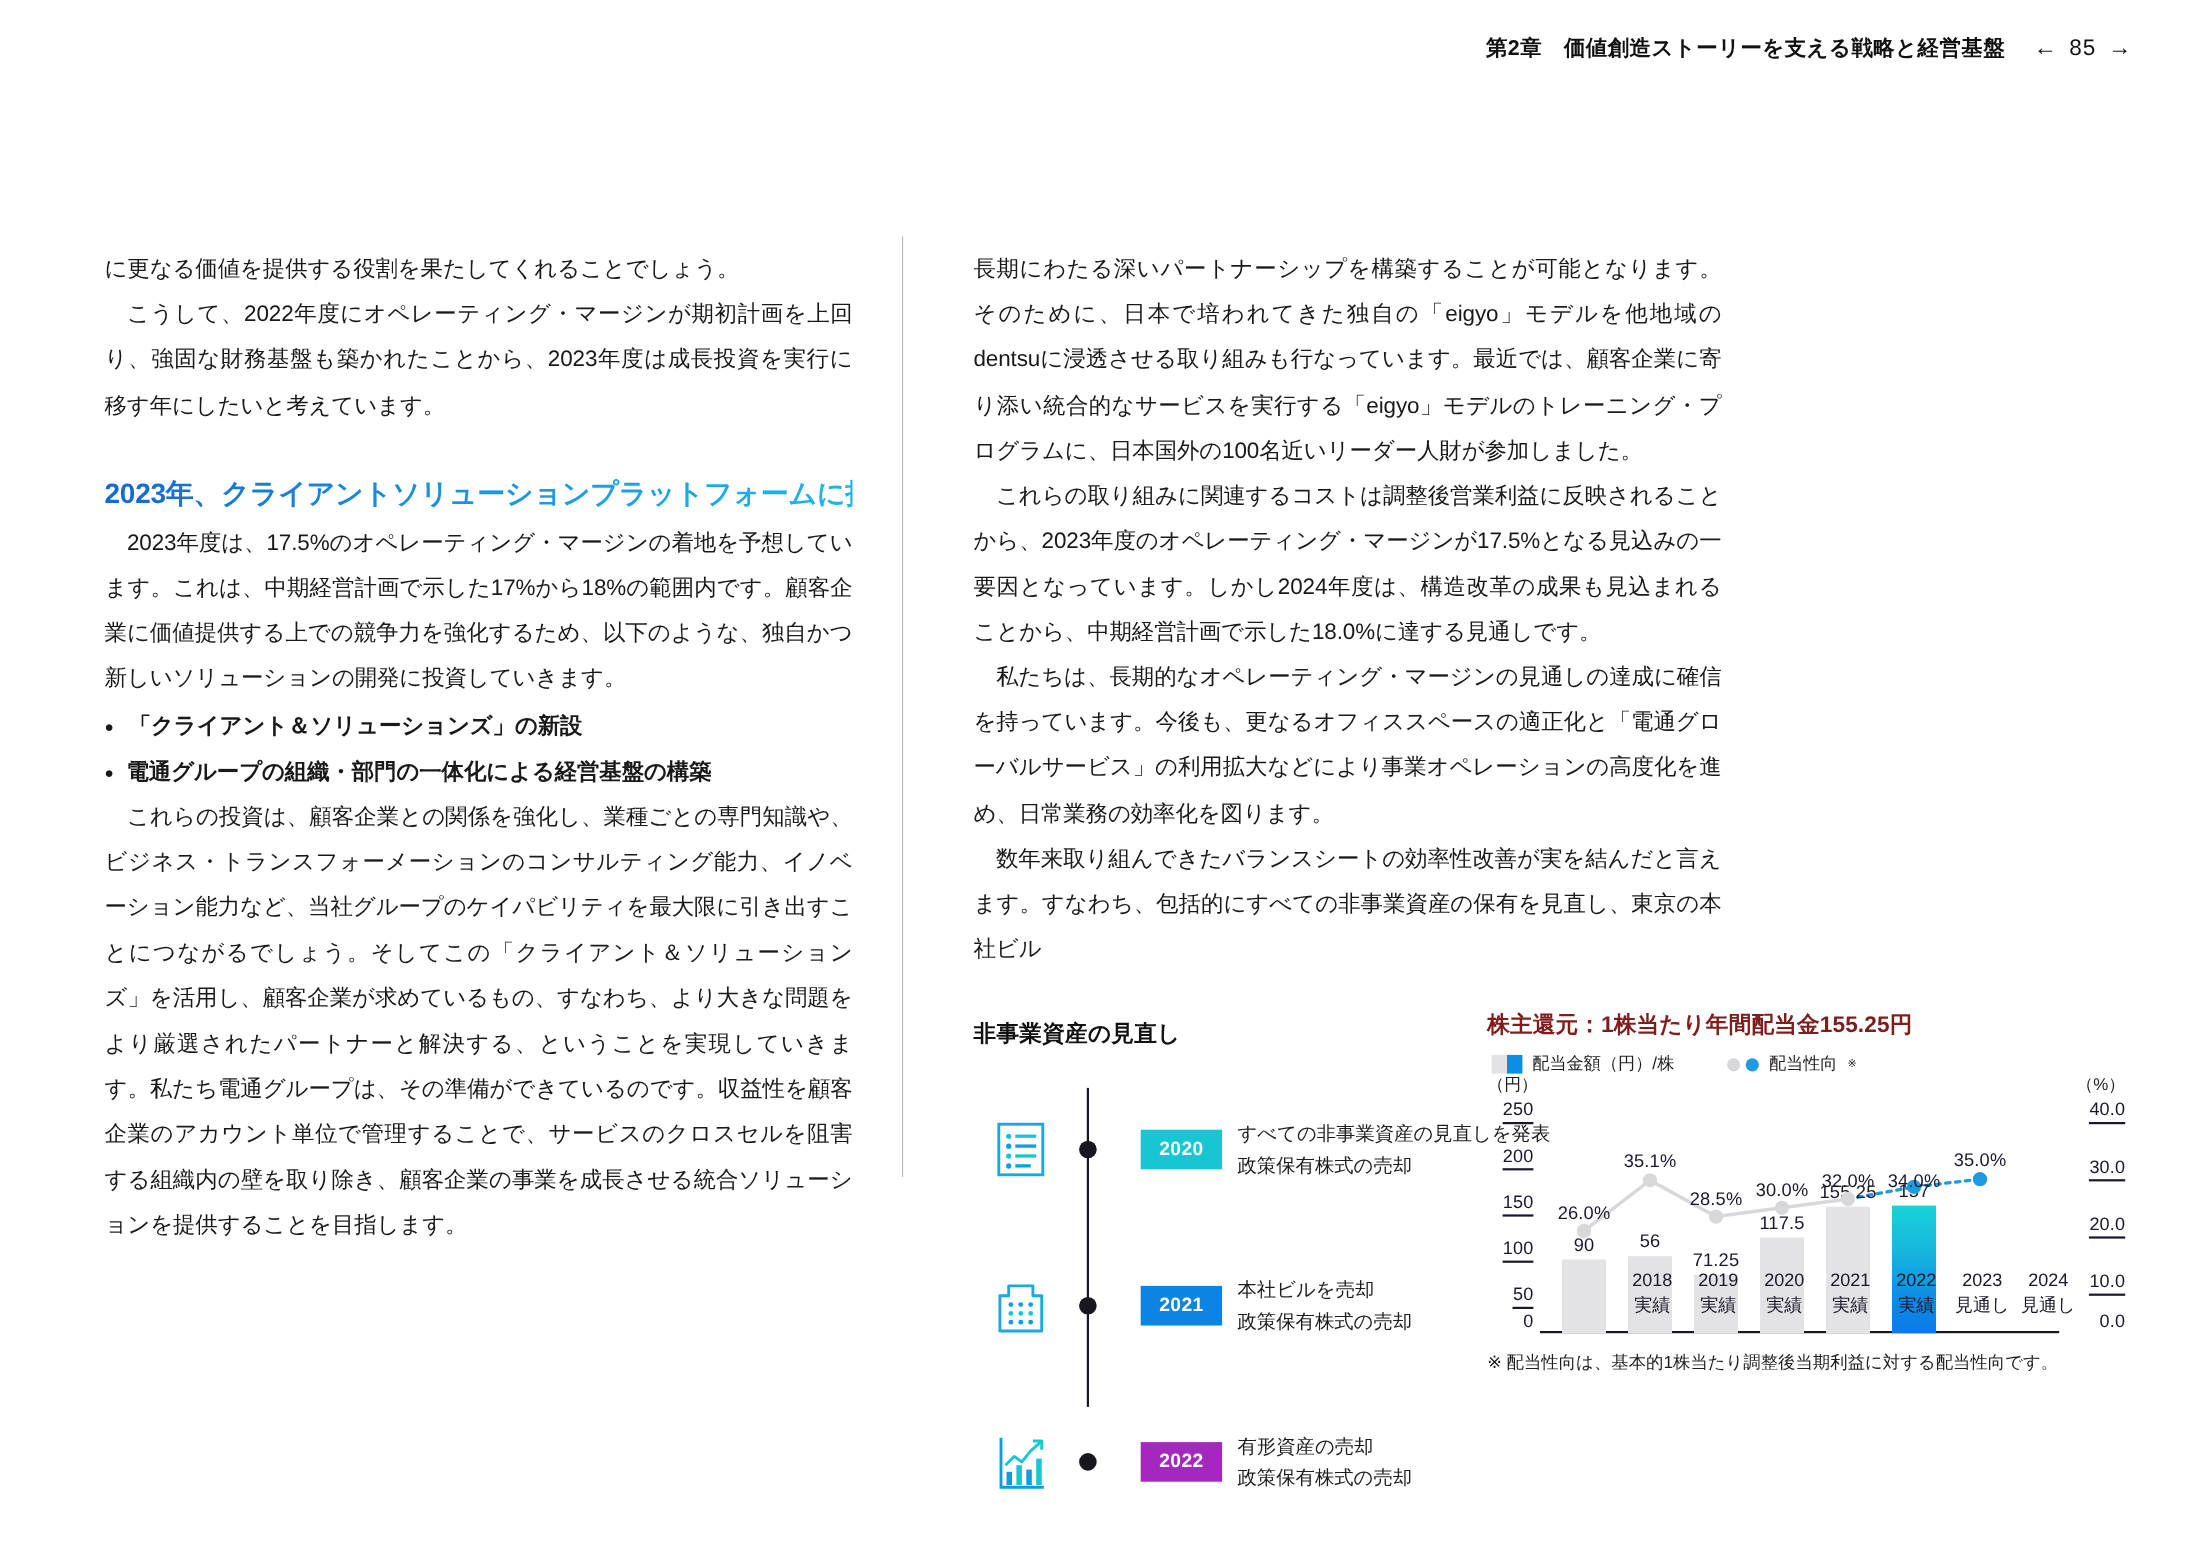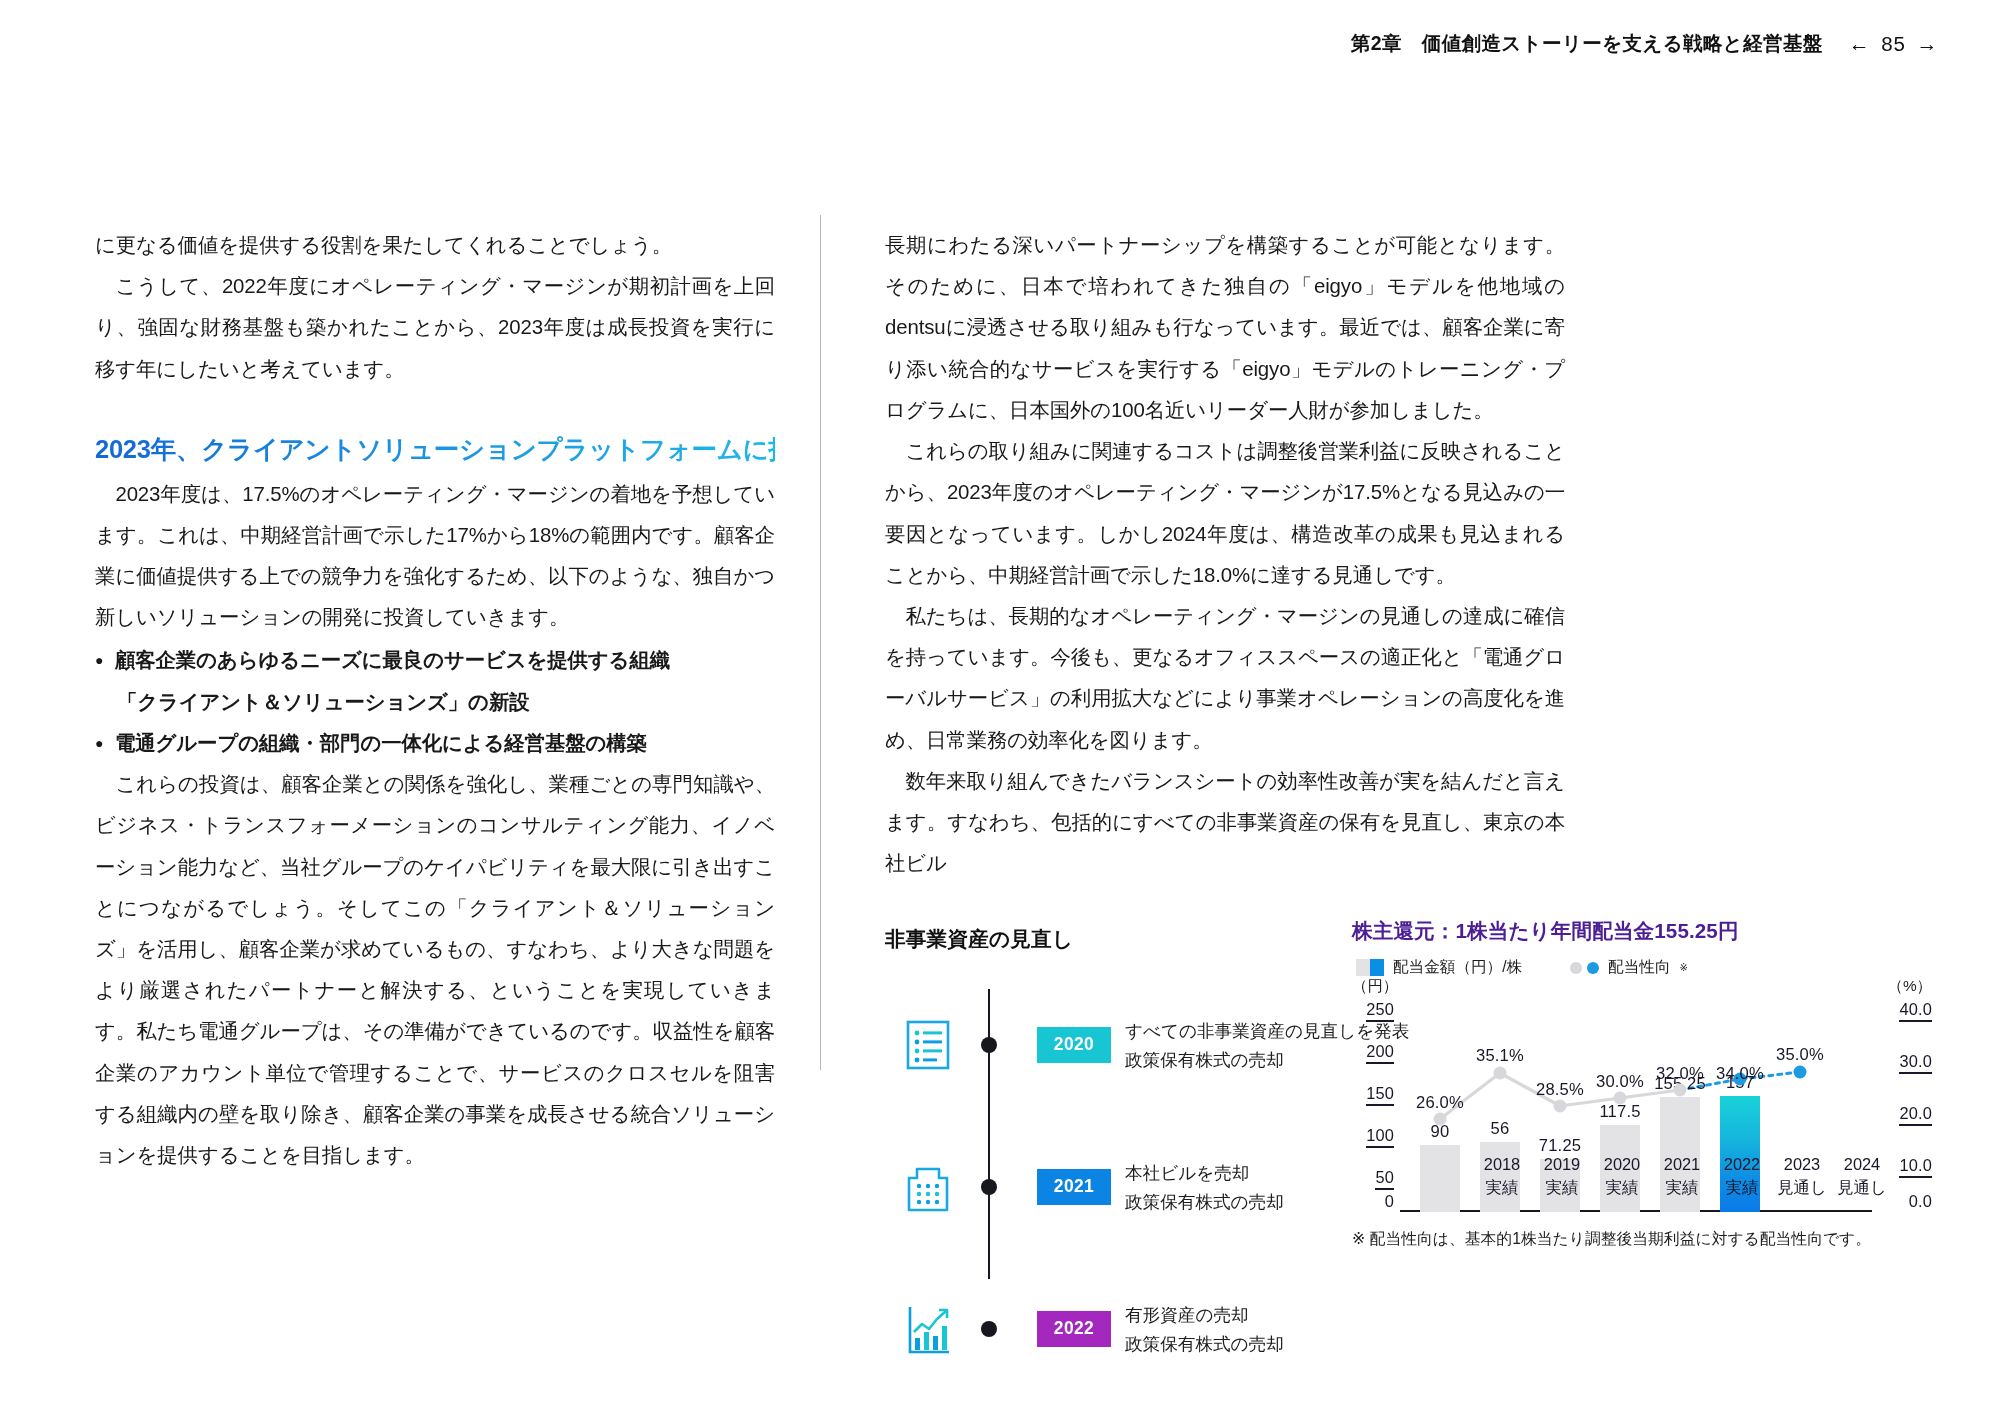--- a/index.html
+++ b/index.html
@@ -192,21 +192,21 @@
   
   .fig-chart {
     position: absolute;
     left: 1352px;
     top: -8px;
     width: 580px;
   }
   .chart-title {
     font-size: 20.6px;
     font-weight: bold;
-    color: #4c1d95;
+    color: #7f1d1d;
     margin: 0 0 12px 0;
     letter-spacing: 0.005em;
     white-space: nowrap;
   }
   .legend {
     display: flex;
     align-items: center;
     gap: 48px;
     margin: 0 0 22px 4px;
     font-size: 15.6px;
@@ -337,21 +337,20 @@
 <div class="col left">
   <p>に更なる価値を提供する役割を果たしてくれることでしょう。</p>
   <p class="indent">こうして、2022年度にオペレーティング・マージンが期初計画を上回り、強固な財務基盤も築かれたことから、2023年度は成長投資を実行に移す年にしたいと考えています。</p>
 
   <h2 class="section-head">2023年、クライアントソリューションプラットフォームに投資</h2>
 
   <p class="indent">2023年度は、17.5%のオペレーティング・マージンの着地を予想しています。これは、中期経営計画で示した17%から18%の範囲内です。顧客企業に価値提供する上での競争力を強化するため、以下のような、独自かつ新しいソリューションの開発に投資していきます。</p>
 
   <ul class="bullets">
     <li>
-      <span>顧客企業のあらゆるニーズに最良のサービスを提供する組織</span>
       <span class="sub">「クライアント＆ソリューションズ」の新設</span>
     </li>
     <li>
       <span>電通グループの組織・部門の一体化による経営基盤の構築</span>
     </li>
   </ul>
 
   <p class="indent">これらの投資は、顧客企業との関係を強化し、業種ごとの専門知識や、ビジネス・トランスフォーメーションのコンサルティング能力、イノベーション能力など、当社グループのケイパビリティを最大限に引き出すことにつながるでしょう。そしてこの「クライアント＆ソリューションズ」を活用し、顧客企業が求めているもの、すなわち、より大きな問題をより厳選されたパートナーと解決する、ということを実現していきます。私たち電通グループは、その準備ができているのです。収益性を顧客企業のアカウント単位で管理することで、サービスのクロスセルを阻害する組織内の壁を取り除き、顧客企業の事業を成長させる統合ソリューションを提供することを目指します。</p>
 
 </div>

